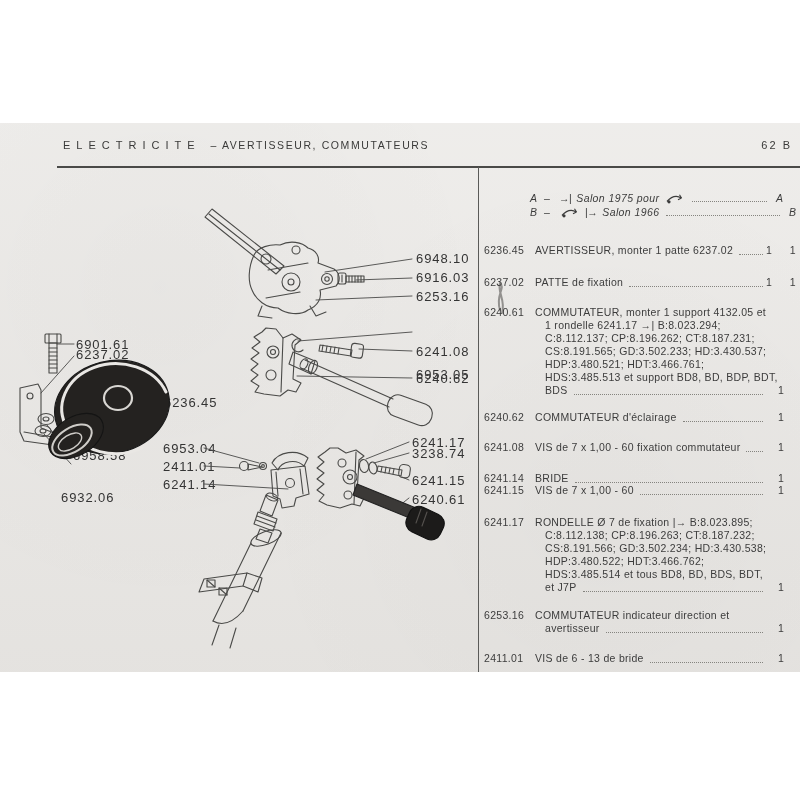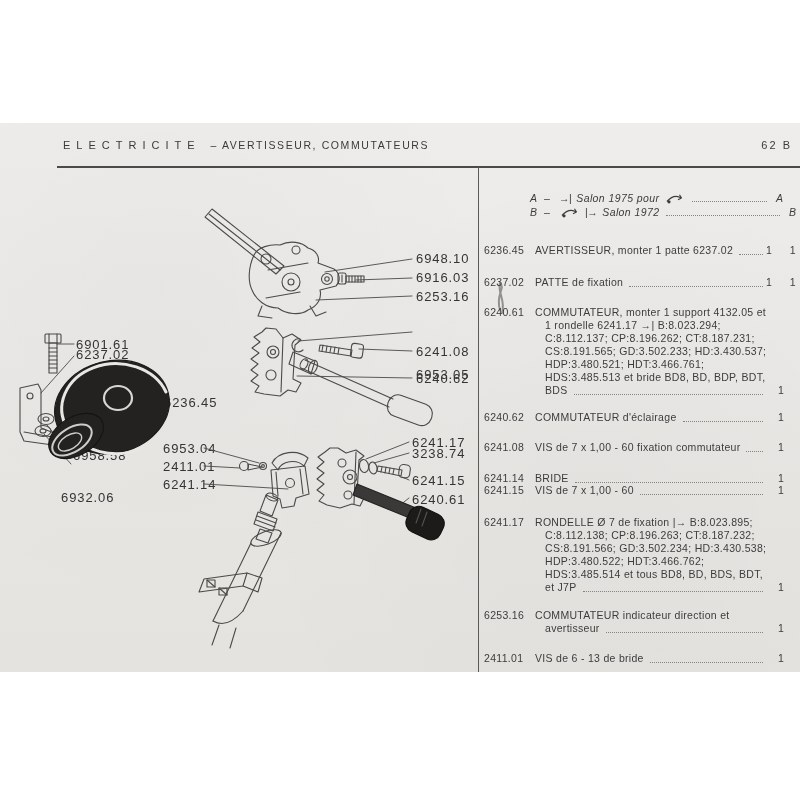--- a/index.html
+++ b/index.html
@@ -78,21 +78,21 @@
     </div>
     <div class="lrow b">
       <span class="lkey">B</span>
       <span class="ldash">–</span>
       <svg class="licon" width="20" height="11" viewBox="0 0 20 11">
         <path d="M2,8.5 Q9,0.5 16.5,5" fill="none" stroke="#3c3c3c" stroke-width="1.3"></path>
         <path d="M16.5,5 L14.5,1.8 M16.5,5 L13,6.8" fill="none" stroke="#3c3c3c" stroke-width="1.1"></path>
         <circle cx="4" cy="8.8" r="1.6" fill="#3c3c3c"></circle>
       </svg>
       <span class="larr">|→</span>
-      <span class="ltext">Salon 1972</span>
+      <span class="ltext">Salon 1966</span>
       <span class="ldots"></span>
       <span class="lend">B</span>
     </div>
   </div>
 
   <div id="parts">
       <div class="part-row" style="top: 121px;">
         <span class="p-ref">6236.45</span>
         <div class="p-desc">
           <div class="p-line last">
@@ -119,21 +119,21 @@
         </div>
       </div>
       <div class="part-row" style="top: 183px;">
         <span class="p-ref">6240.61</span>
         <div class="p-desc">
           <div class="p-line">COMMUTATEUR, monter 1 support 4132.05 et</div>
           <div class="p-line cont">1 rondelle 6241.17 →| B:8.023.294;</div>
           <div class="p-line cont">C:8.112.137; CP:8.196.262; CT:8.187.231;</div>
           <div class="p-line cont">CS:8.191.565; GD:3.502.233; HD:3.430.537;</div>
           <div class="p-line cont">HDP:3.480.521; HDT:3.466.761;</div>
-          <div class="p-line cont">HDS:3.485.513 et bride BD8, BD, BDP, BDT,</div>
+          <div class="p-line cont">HDS:3.485.513 et support BD8, BD, BDP, BDT,</div>
           <div class="p-line cont last">
             <span class="ptext">BDS</span>
             <span class="dots"></span>
             <span class="qty-box single">
               <span class="qty">1</span>
             </span>
           </div>
         </div>
       </div>
       <div class="part-row" style="top: 288px;">

